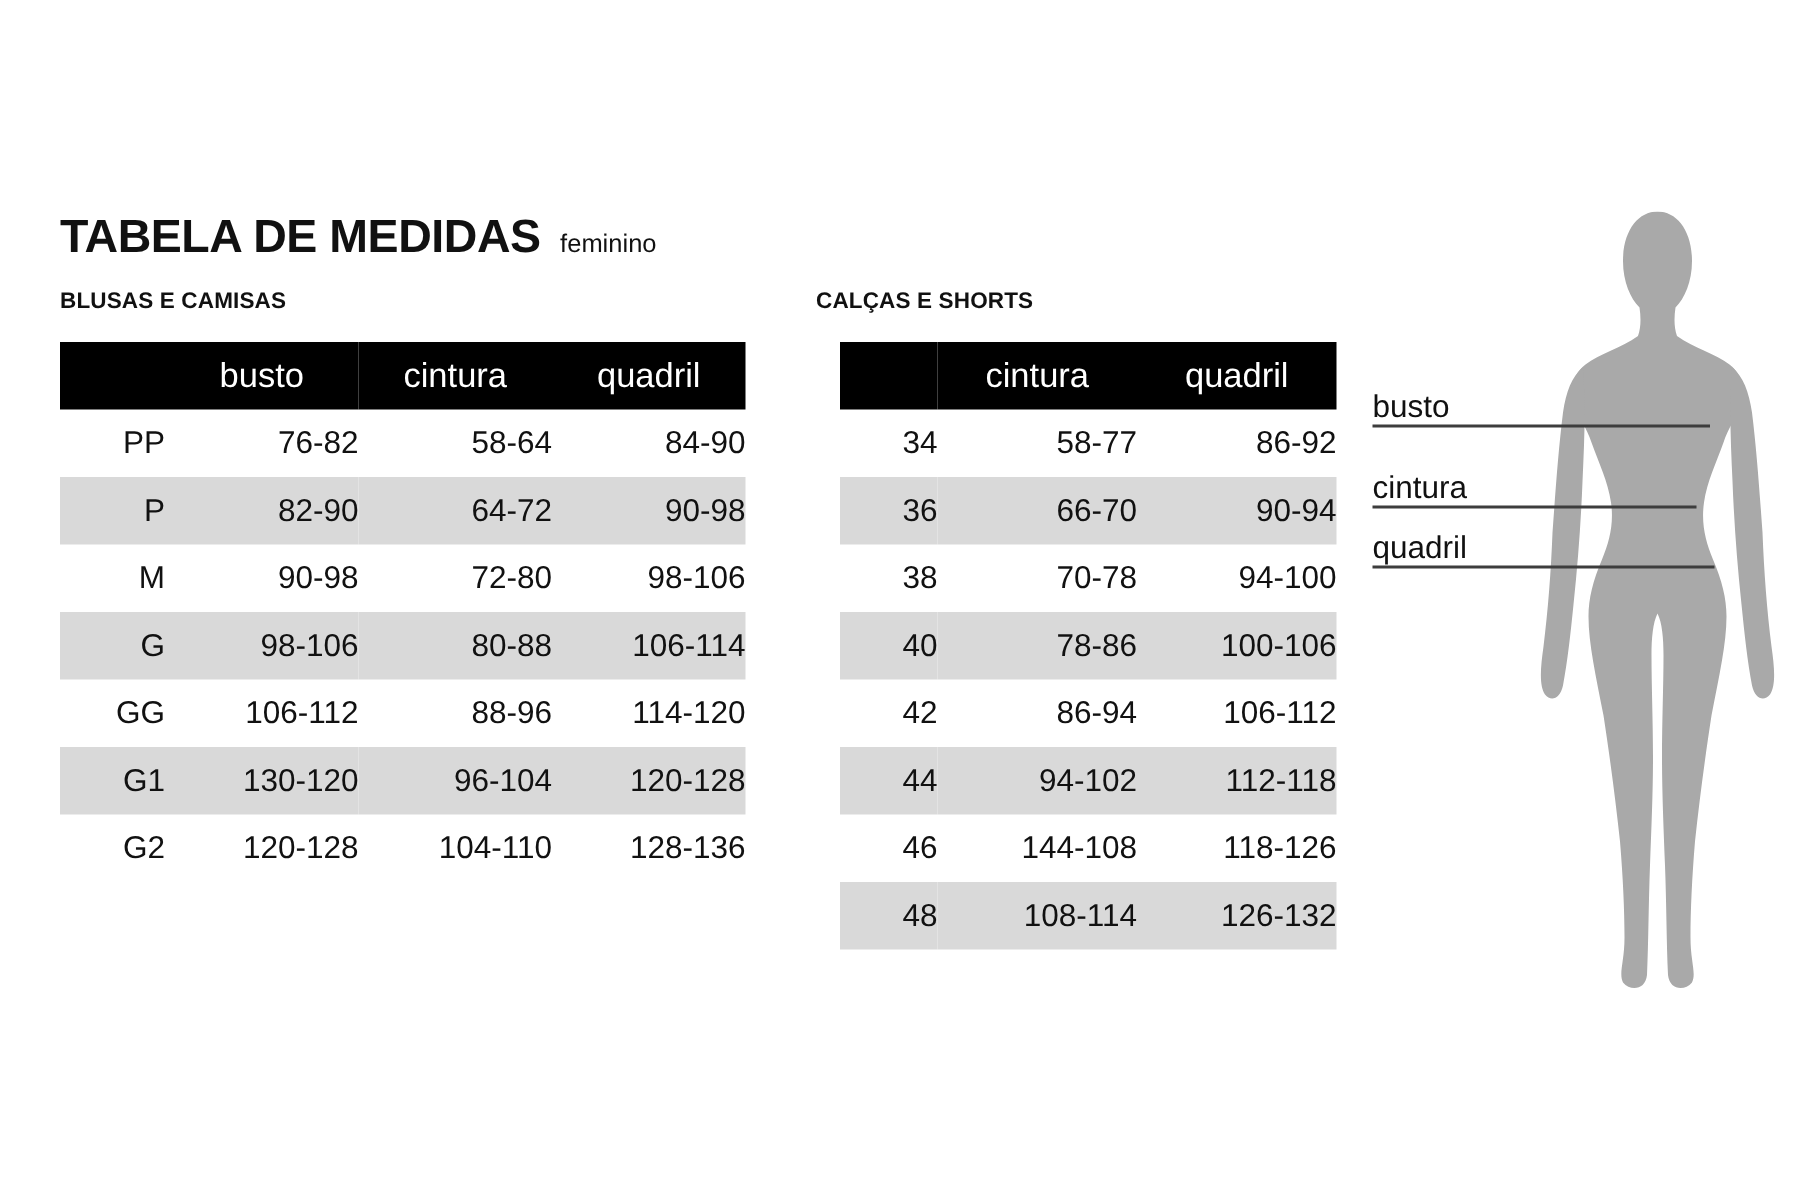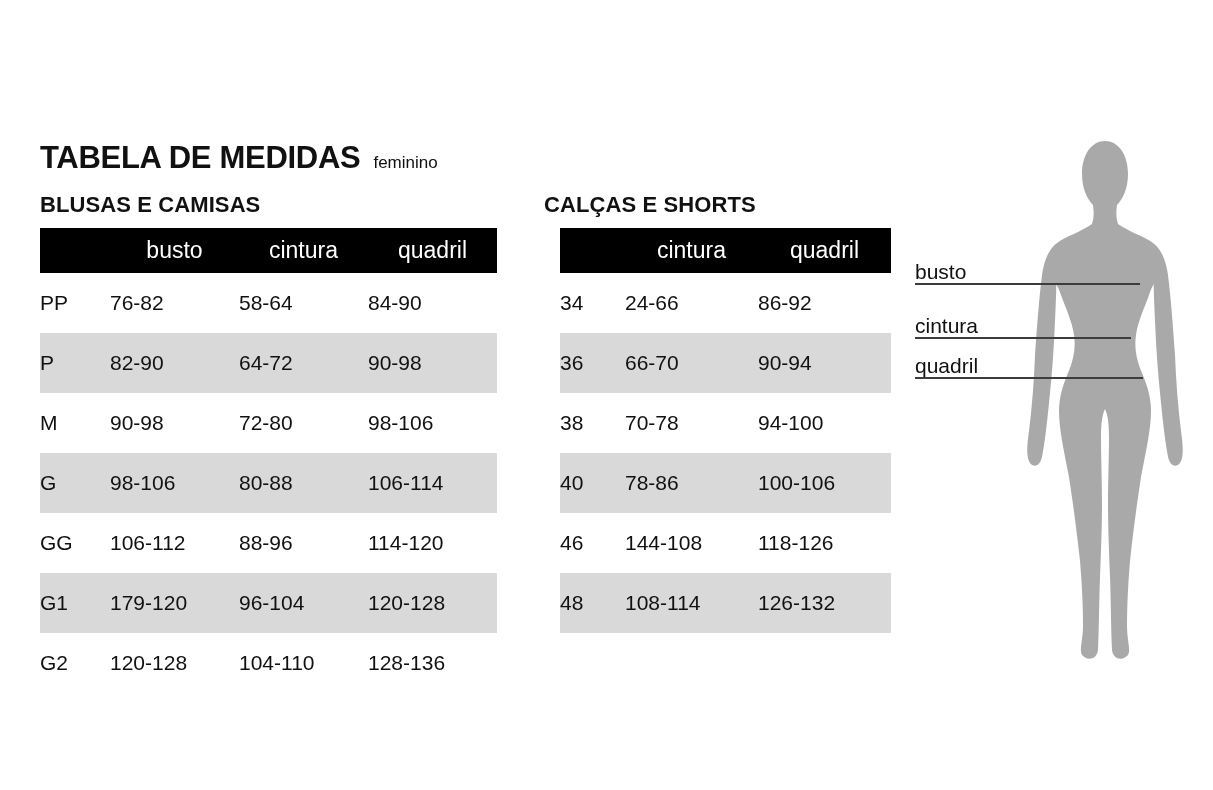--- a/index.html
+++ b/index.html
@@ -27,21 +27,21 @@
     font-weight: bold;
     letter-spacing: -0.3px;
   }
   .title-sub {
     font-size: 17px;
     font-weight: normal;
   }
   .section-title {
     position: absolute;
     top: 176px;
-    font-size: 22px;
+    font-size: 15px;
     font-weight: bold;
     letter-spacing: 0.1px;
   }
   .section-blusas { left: 40px; }
   .section-calcas { left: 544px; }
 
   table.size-table {
     position: absolute;
     top: 212px;
     border-collapse: collapse;
@@ -53,23 +53,23 @@
   .size-table th {
     background: var(--header_bg, #000);
     color: var(--header_text, #fff);
     height: 45px;
     font-size: 23px;
     font-weight: normal;
     text-align: center;
     padding: 0;
   }
   .size-table td {
-    height: 60px;
+    height: 45px;
     font-size: 21px;
-    text-align: left;
+    text-align: right;
     vertical-align: middle;
     padding: 0;
     color: var(--text, #111);
   }
   .size-table tbody tr:nth-child(even) { background: var(--row_alt_bg, #d9d9d9); }
 
   .figure-wrap {
     position: absolute;
     left: 1025px;
     top: 125px;
@@ -153,21 +153,21 @@
           <td>106-114</td>
         </tr>
         <tr>
           <td>GG</td>
           <td>106-112</td>
           <td>88-96</td>
           <td>114-120</td>
         </tr>
         <tr>
           <td>G1</td>
-          <td>179-120</td>
+          <td>130-120</td>
           <td>96-104</td>
           <td>120-128</td>
         </tr>
         <tr>
           <td>G2</td>
           <td>120-128</td>
           <td>104-110</td>
           <td>128-136</td>
         </tr>
       </tbody>
@@ -182,37 +182,47 @@
       <thead>
         <tr>
           <th></th>
           <th>cintura</th>
           <th>quadril</th>
         </tr>
       </thead>
       <tbody>
         <tr>
           <td>34</td>
-          <td>24-66</td>
+          <td>58-77</td>
           <td>86-92</td>
         </tr>
         <tr>
           <td>36</td>
           <td>66-70</td>
           <td>90-94</td>
         </tr>
         <tr>
           <td>38</td>
           <td>70-78</td>
           <td>94-100</td>
         </tr>
         <tr>
           <td>40</td>
           <td>78-86</td>
           <td>100-106</td>
+        </tr>
+        <tr>
+          <td>42</td>
+          <td>86-94</td>
+          <td>106-112</td>
+        </tr>
+        <tr>
+          <td>44</td>
+          <td>94-102</td>
+          <td>112-118</td>
         </tr>
         <tr>
           <td>46</td>
           <td>144-108</td>
           <td>118-126</td>
         </tr>
         <tr>
           <td>48</td>
           <td>108-114</td>
           <td>126-132</td>

